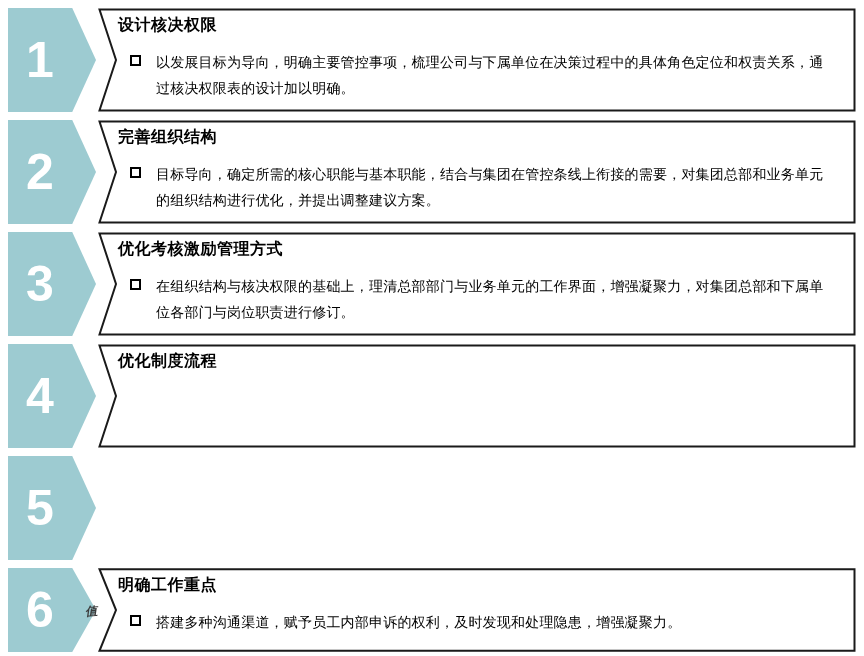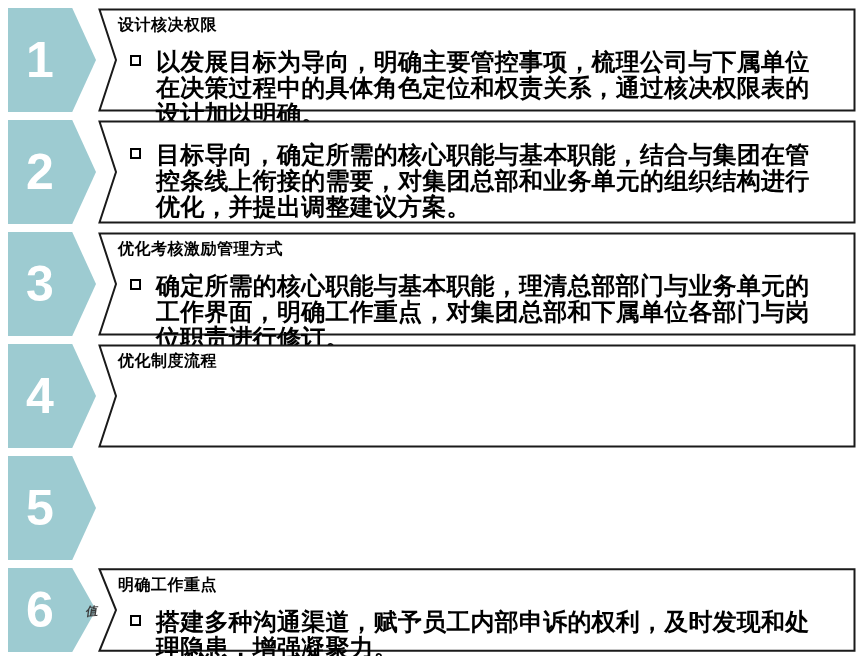--- a/index.html
+++ b/index.html
@@ -62,22 +62,22 @@
     align-items:flex-start;
     margin-top:15px;
   }
   .sq {
     flex:0 0 11px;
     width:11px; height:11px;
     border:2.5px solid #000;
     margin:6px 15px 0 12px;
   }
   .btext {
-    font-size:24px;
-    font-weight:bold;
+    font-size:14px;
+    font-weight:normal;
     line-height:26px;
     max-width:668px;
     letter-spacing:0.2px;
   }
   .stray {
     position:absolute;
     left:86px; top:603px;
     font-size:12px;
     font-weight:bold;
     color:#3a3a3a;
@@ -110,41 +110,42 @@
 
   <div class="row">
     <div class="arrow">
       <span>2</span>
     </div>
     <div class="box">
       <svg class="outline" viewBox="0 0 758 104" preserveAspectRatio="none">
         <path d="M1.5,1.5 H756.5 V102.5 H1.5 L18,52 Z" fill="#ffffff" stroke="#1a1a1a" stroke-width="2" vector-effect="non-scaling-stroke"></path>
       </svg>
       <div class="content">
+        <div class="title">完善组织结构</div>
         <div class="bullet">
           <span class="sq"></span>
           <span class="btext">目标导向，确定所需的核心职能与基本职能，结合与集团在管控条线上衔接的需要，对集团总部和业务单元的组织结构进行优化，并提出调整建议方案。</span>
         </div>
       </div>
     </div>
   </div>
 
   <div class="row">
     <div class="arrow">
       <span>3</span>
     </div>
     <div class="box">
       <svg class="outline" viewBox="0 0 758 104" preserveAspectRatio="none">
         <path d="M1.5,1.5 H756.5 V102.5 H1.5 L18,52 Z" fill="#ffffff" stroke="#1a1a1a" stroke-width="2" vector-effect="non-scaling-stroke"></path>
       </svg>
       <div class="content">
         <div class="title">优化考核激励管理方式</div>
         <div class="bullet">
           <span class="sq"></span>
-          <span class="btext">确定所需的核心职能与基本职能，理清总部部门与业务单元的工作界面，明确工作重点，对集团总部和下属单位各部门与岗位职责进行修订。</span>
+          <span class="btext">在组织结构与核决权限的基础上，理清总部部门与业务单元的工作界面，增强凝聚力，对集团总部和下属单位各部门与岗位职责进行修订。</span>
         </div>
       </div>
     </div>
   </div>
 
   <div class="row">
     <div class="arrow">
       <span>4</span>
     </div>
     <div class="box">

